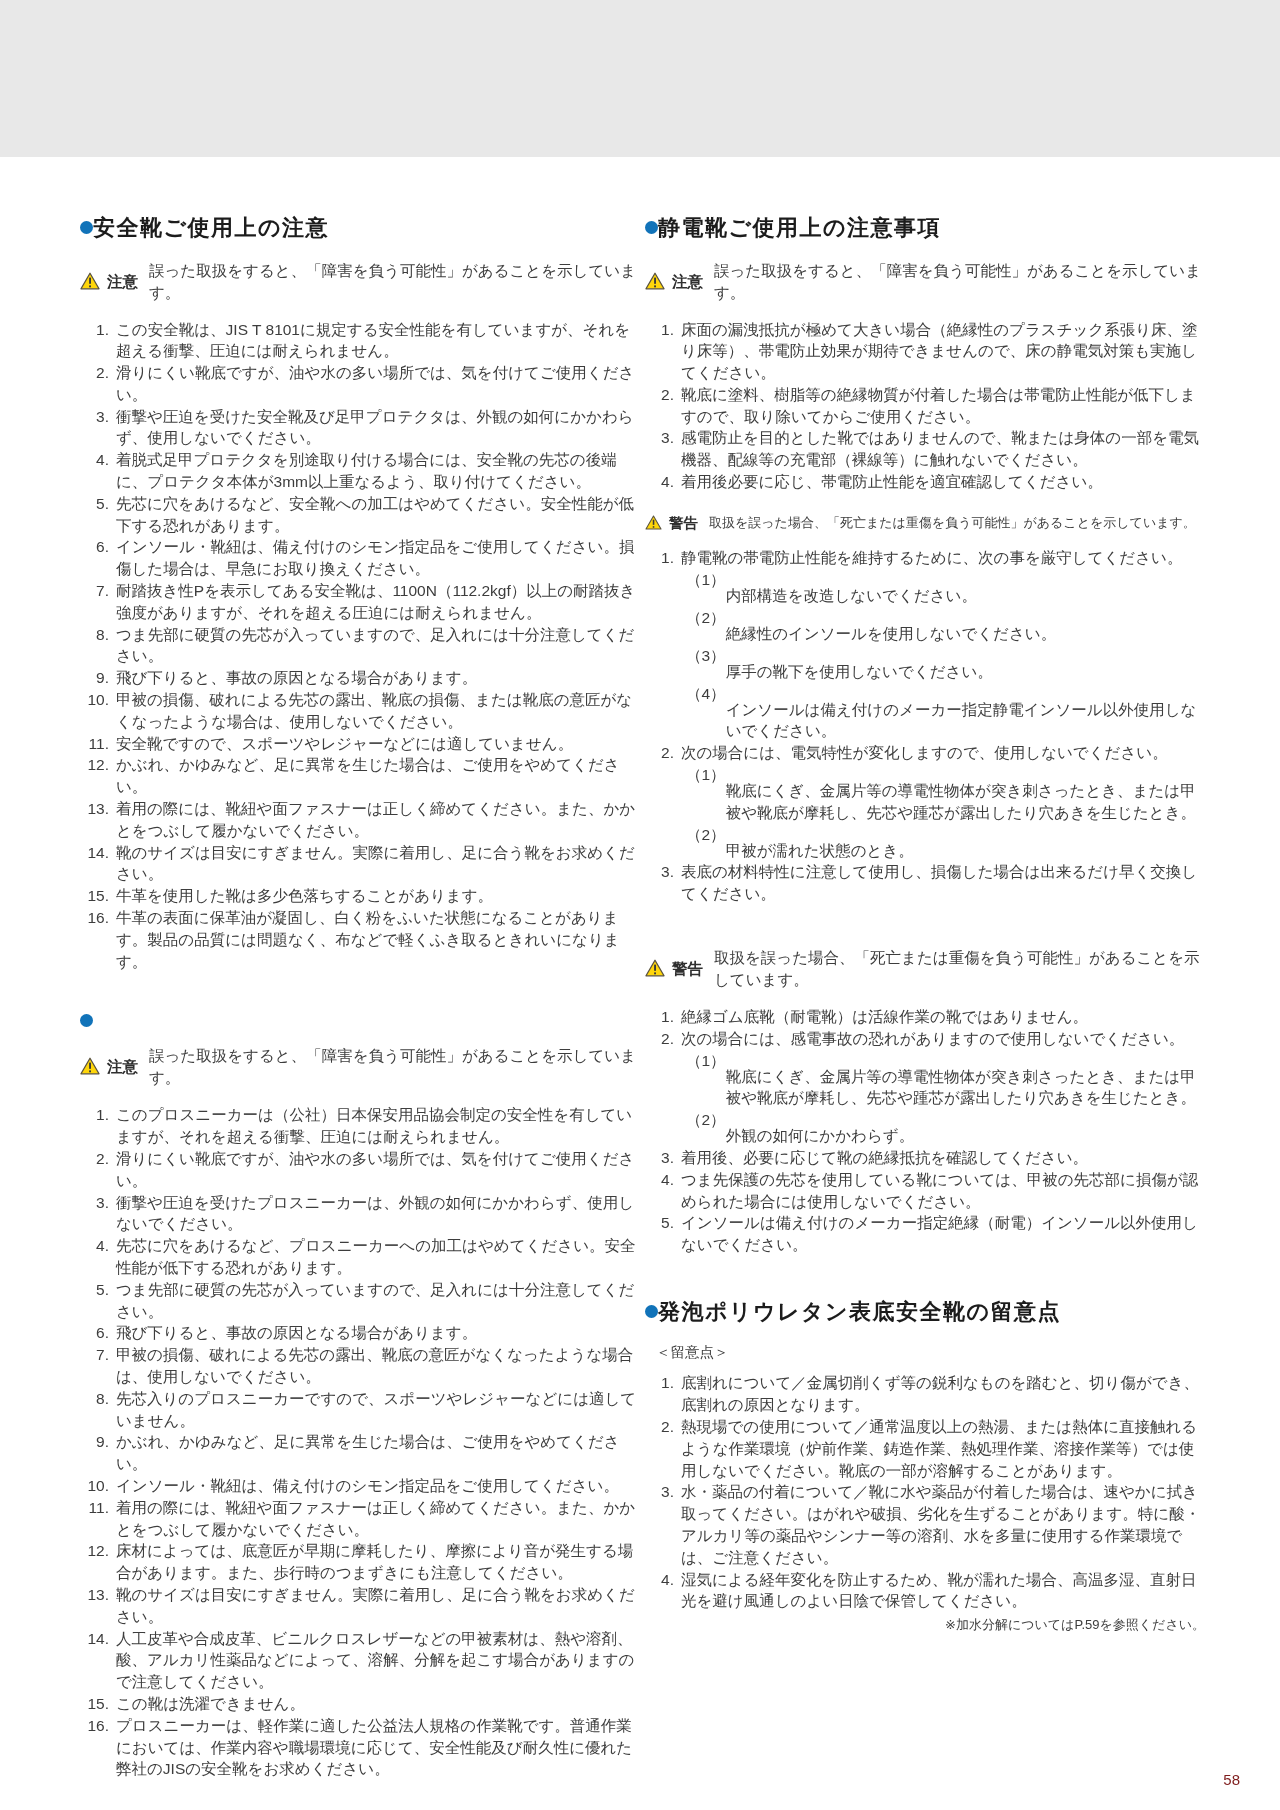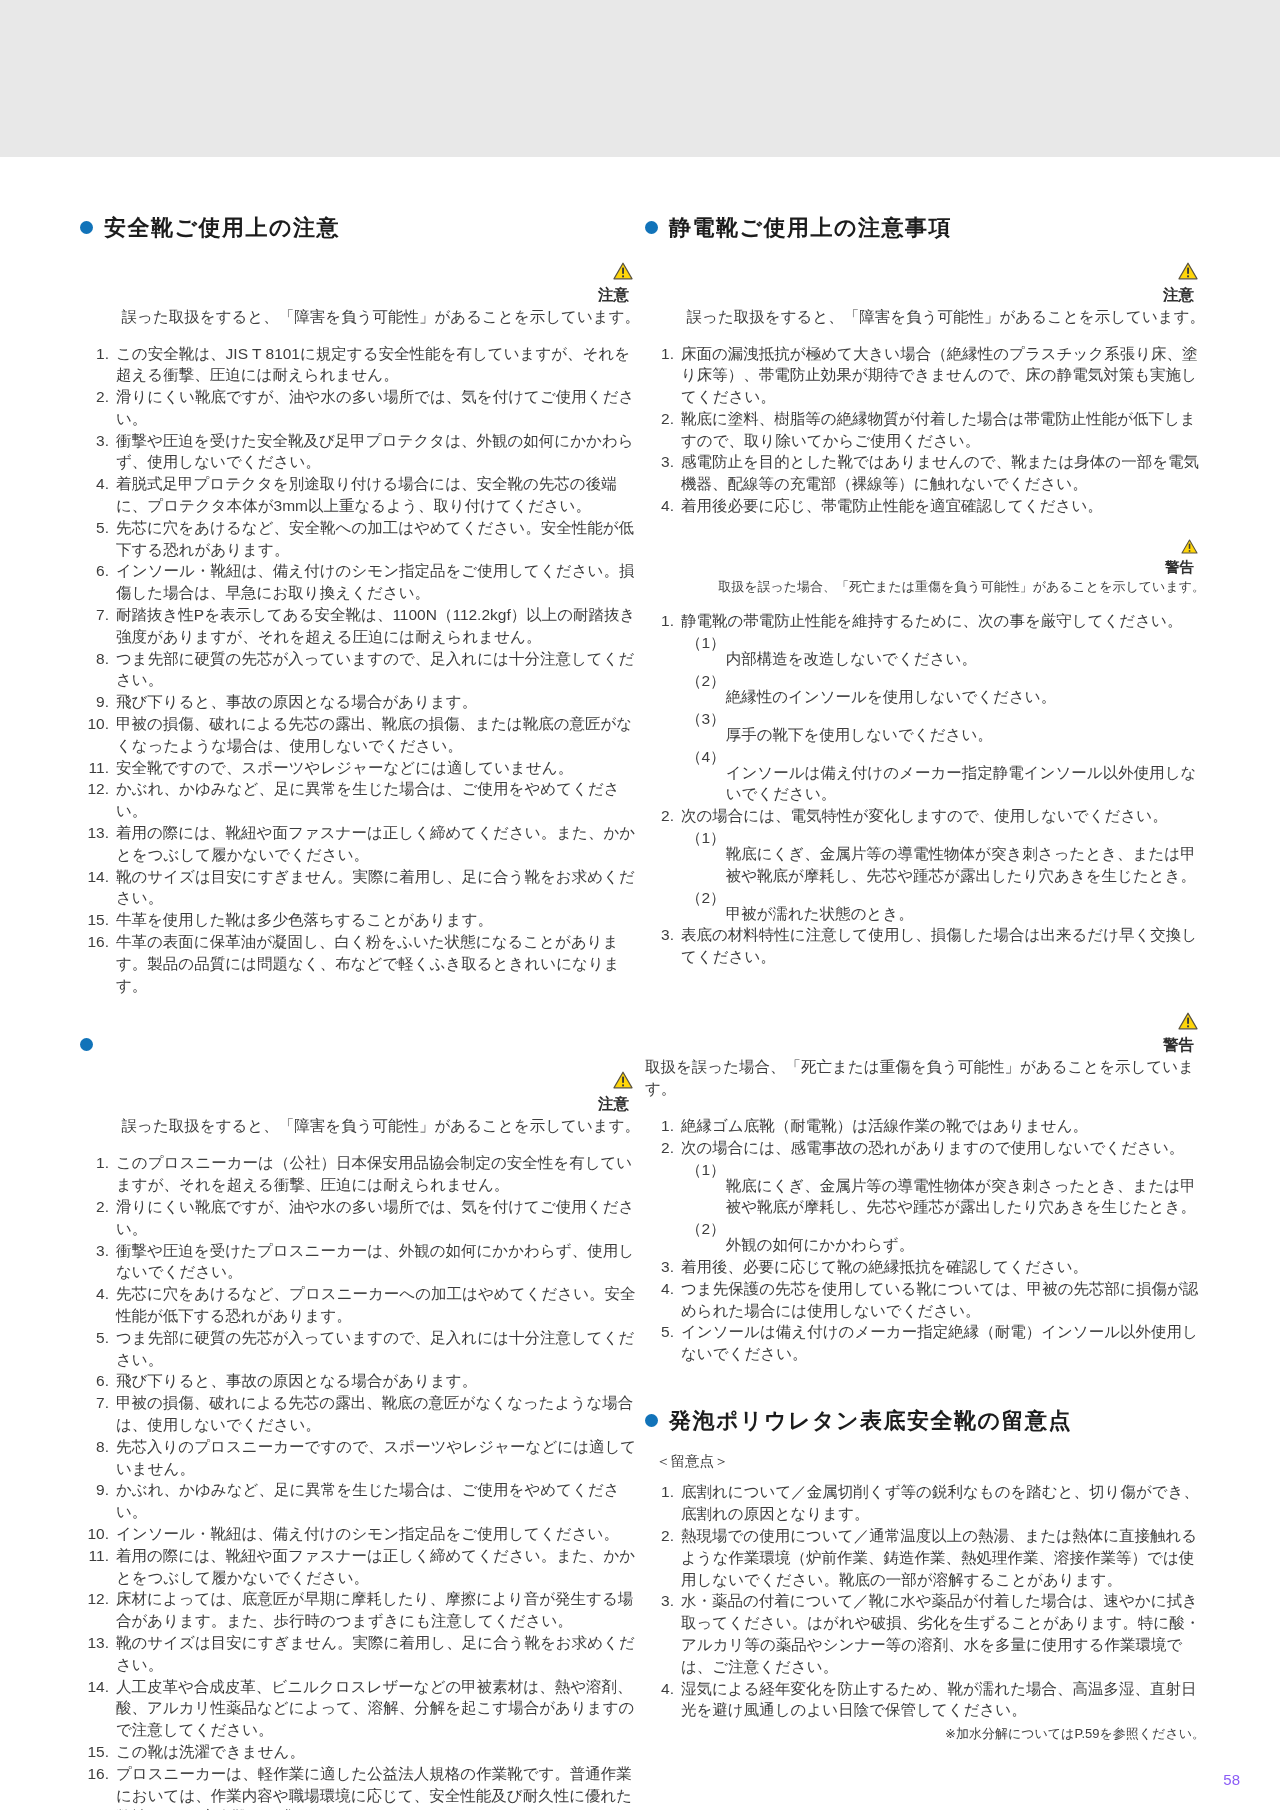--- a/index.html
+++ b/index.html
@@ -6,42 +6,42 @@
   body{
     width:1280px;height:1810px;position:relative;background:#ffffff;
     font-family:"Liberation Sans","DejaVu Sans",sans-serif;color:#3d3d3d;
     overflow:hidden;
   }
   .header-band{position:absolute;left:0;top:0;width:1280px;height:157px;background:#e8e8e8;}
   .col{position:absolute;top:214px;width:560px;}
   .col-left{left:80px;}
   .col-right{left:645px;}
   .section{margin:0 0 42px 0;}
-  .heading{display:flex;align-items:center;gap:11px;margin:0 0 18px 0;}
+  .heading{display:flex;align-items:center;margin:0 0 18px 0;}
   .dot{width:13px;height:13px;border-radius:50%;background:#1173b9;flex:0 0 auto;}
   .heading-text{font-size:22px;font-weight:700;color:#1c1c1c;letter-spacing:1.5px;line-height:1.25;}
   .sup{font-size:11px;}
-  .notice{display:flex;align-items:flex-end;margin:0 0 15px 0;font-size:15.5px;line-height:1.42;color:#3d3d3d;flex-direction:column;}
+  .notice{display:flex;align-items:center;margin:0 0 15px 0;font-size:15.5px;line-height:1.42;color:#3d3d3d;}
   .warn-icon{flex:0 0 auto;margin-right:7px;position:relative;top:2px;}
   .notice-label{font-weight:700;margin-right:11px;white-space:nowrap;color:#2f2f2f;}
   .notice-text{flex:1;}
   .notice.small{font-size:13px;margin:20px 0 14px 0;}
   .notice.small .notice-label{font-size:14.5px;}
   .notice.small .warn-icon svg{width:17px;height:15px;}
   .list{font-size:15.5px;line-height:21.8px;color:#3d3d3d;}
   .item{display:flex;}
   .num{flex:0 0 36px;text-align:right;padding-right:7px;box-sizing:border-box;white-space:nowrap;}
   .txt{flex:1;}
   .subs{margin-left:5px;}
   .sub{display:flex;}
   .snum{flex:0 0 auto;}
   .stxt{flex:1;margin-top:16px;}
   .mini-label{font-size:14.5px;margin:0 0 10px 11px;color:#3d3d3d;}
   .footnote{font-size:13px;margin:4px 0 0 45px;color:#3d3d3d;text-align:right;}
-  .page-number{position:absolute;right:40px;bottom:22px;font-size:15px;color:#8b5cf6;}
+  .page-number{position:absolute;right:40px;bottom:22px;font-size:15px;color:#7f1d1d;}
 </style>
 </head>
 <body>
 
 <div class="header-band"></div>
 
 <div class="col col-left">
     <section class="section">
     <h2 class="heading">
       <span class="dot"></span>

